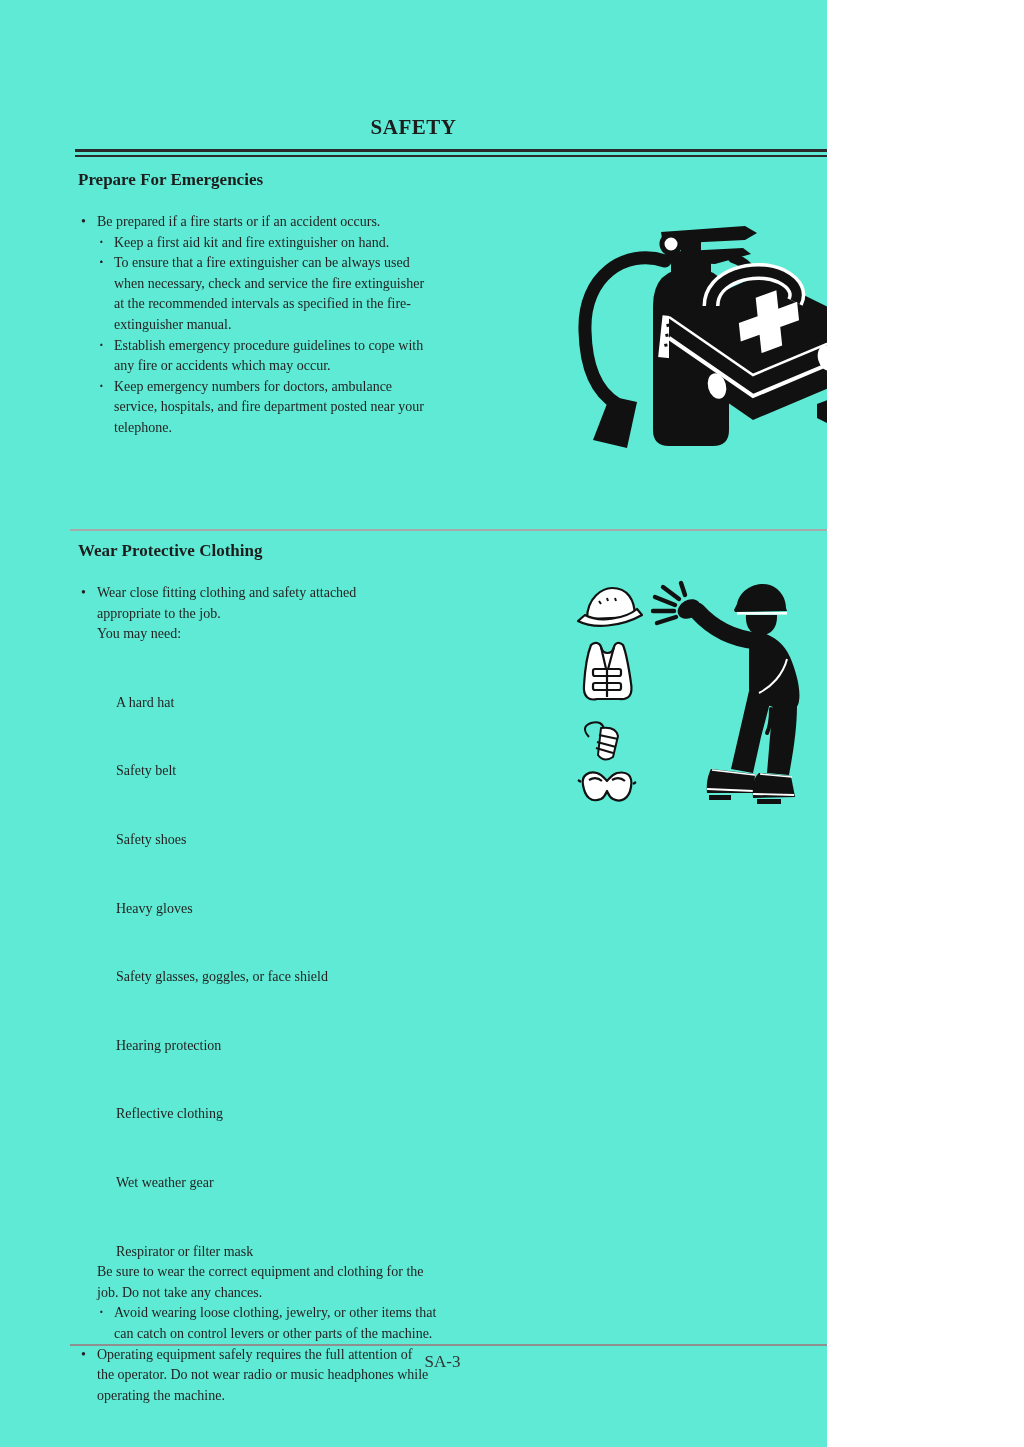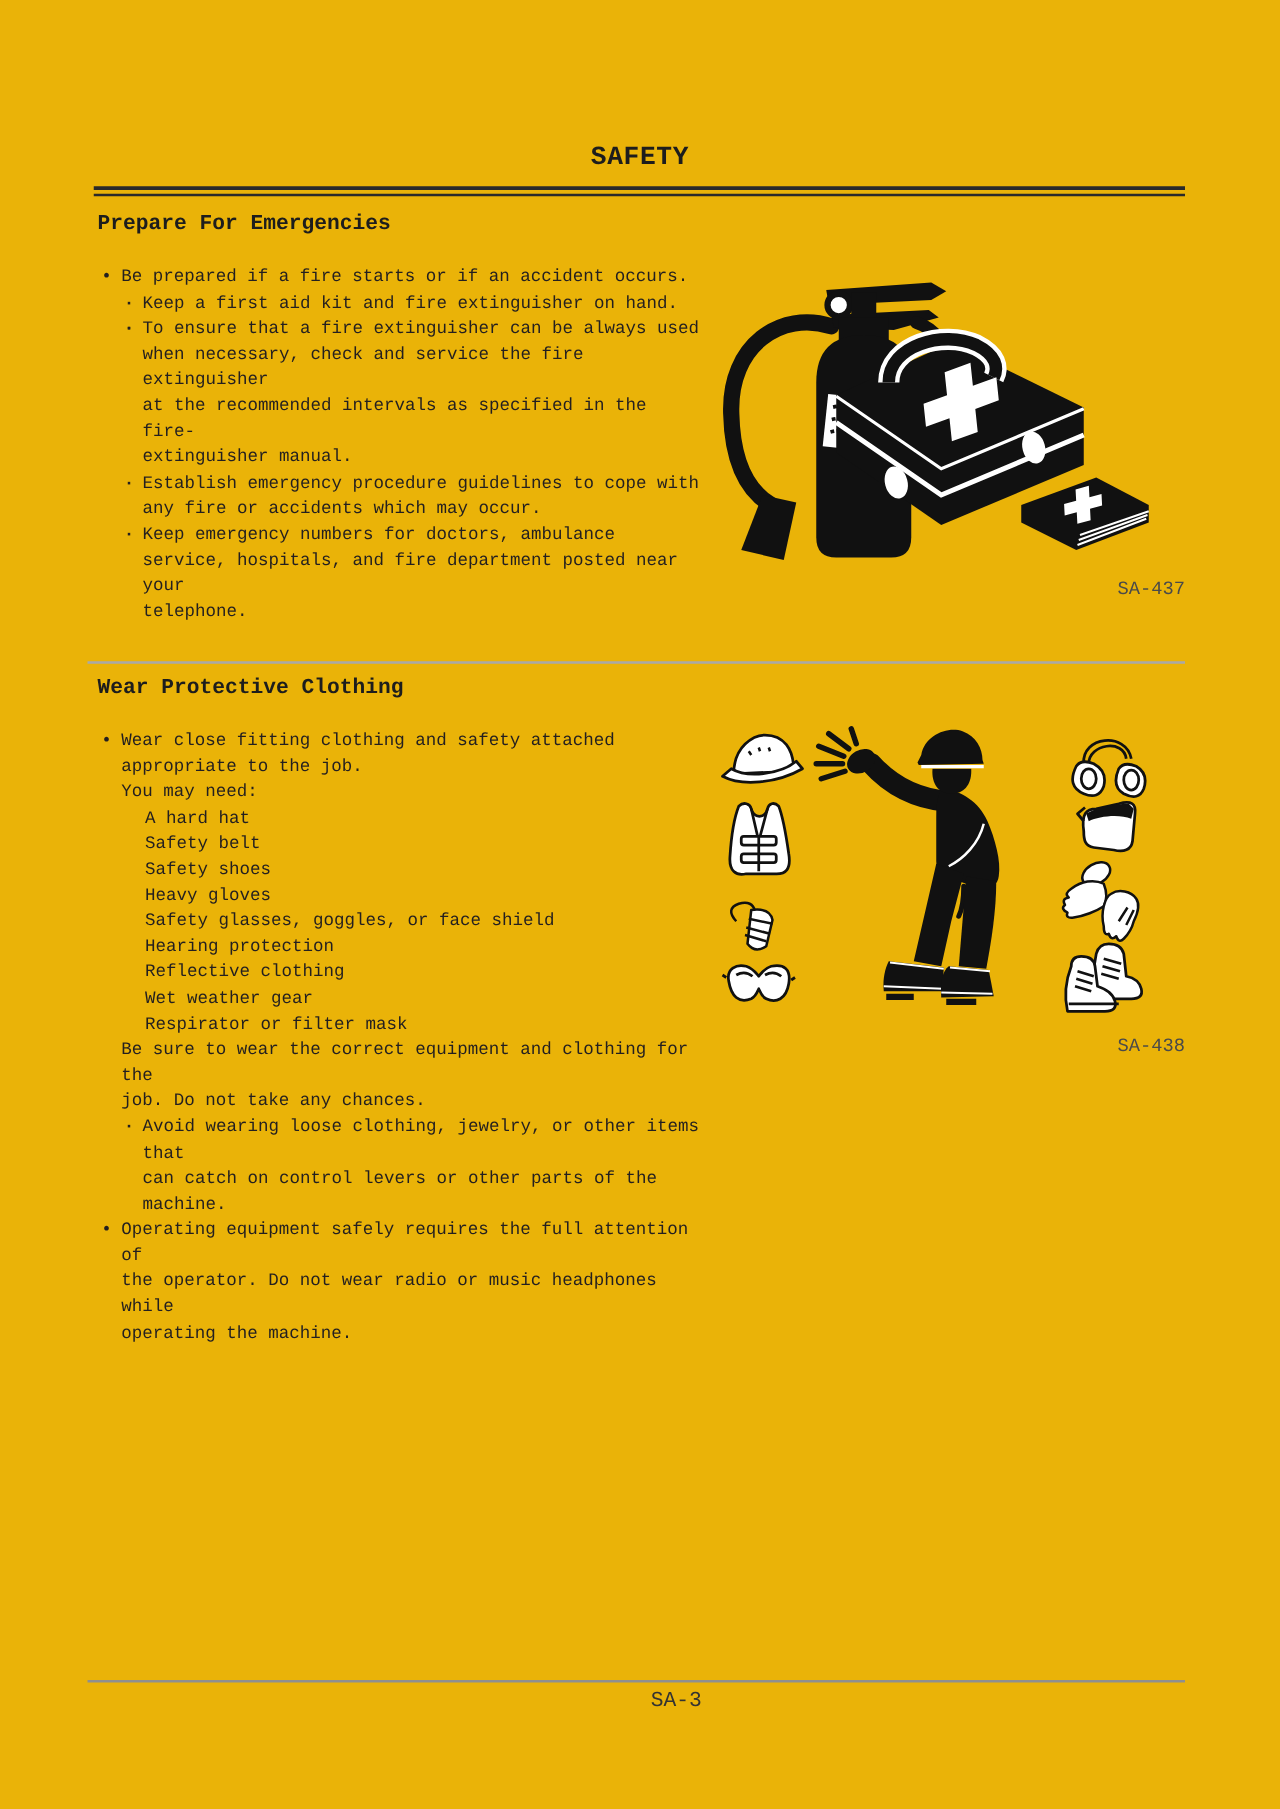--- a/index.html
+++ b/index.html
@@ -1,39 +1,39 @@
 <!DOCTYPE html>
 <html><head>
 <meta charset="utf-8">
 <style>
   html,body { margin:0; padding:0; background:#ffffff; }
   .doc {
-    position:relative; width:1024px; height:1447px; background:#eab308;
-    font-family:Liberation Mono, monospace; color:#231f20; overflow:hidden;
+    position:relative; width:827px; height:1447px; background:#5eead4;
+    font-family:Liberation Serif, serif; color:#231f20; overflow:hidden;
   }
   .title {
     position:absolute; top:115px; left:0; width:100%; text-align:center;
     font-size:21px; font-weight:bold; letter-spacing:0.5px; color:#1d1d1d;
   }
   .toprule {
     position:absolute; top:149px; left:75px; width:873px; height:3px;
     border-top:3px solid #2a2a2a; border-bottom:2px solid #2a2a2a;
   }
   .h2 { position:absolute; left:78px; font-size:17px; font-weight:bold; color:#1d1d1d; }
   #h2-1 { top:170px; }
   #h2-2 { top:541px; }
   .list { position:absolute; left:78px; width:486px; font-size:14px; line-height:20.6px; }
   #list-1 { top:212px; }
   #list-2 { top:583px; }
   .row { position:relative; padding-left:19px; }
   .row .tx { white-space:pre-line; }
   .row .mk { position:absolute; left:3px; top:0; }
   .row.l2 { padding-left:36px; }
   .row.l2 .mk { left:21px; font-weight:bold; }
-  .row.ind { padding-left:38px; }
+  .row.ind { padding-left:38px;margin-top:48px; }
   .divider { position:absolute; top:529px; left:70px; width:878px; border-top:2px solid #a9a9a9; }
   .figure { position:absolute; left:565px; width:385px; }
   #fig1 { top:206px; }
   #fig2 { top:577px; }
   .caption { text-align:right; font-size:15px; color:#4a4a4a; padding-right:2px; margin-top:2px; }
   .footrule { position:absolute; top:1344px; left:70px; width:878px; border-top:2px solid #8f8f8f; }
   .pageno { position:absolute; top:1352px; left:0; width:100%; text-align:center; font-size:17px; color:#333333;padding-left:29px; }
 </style>
 </head>
 <body>

